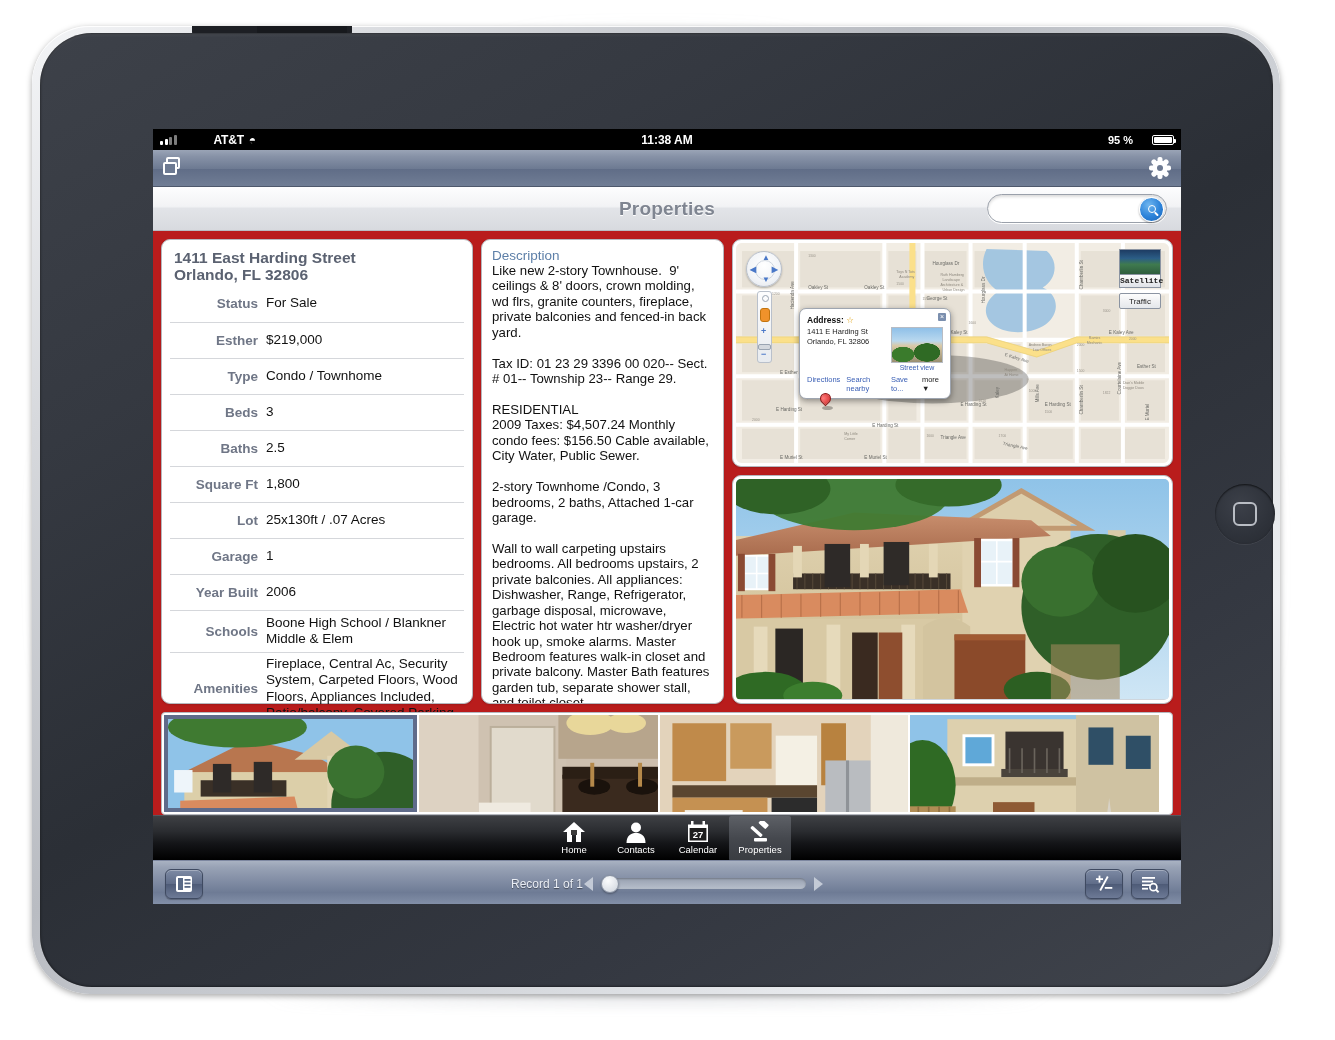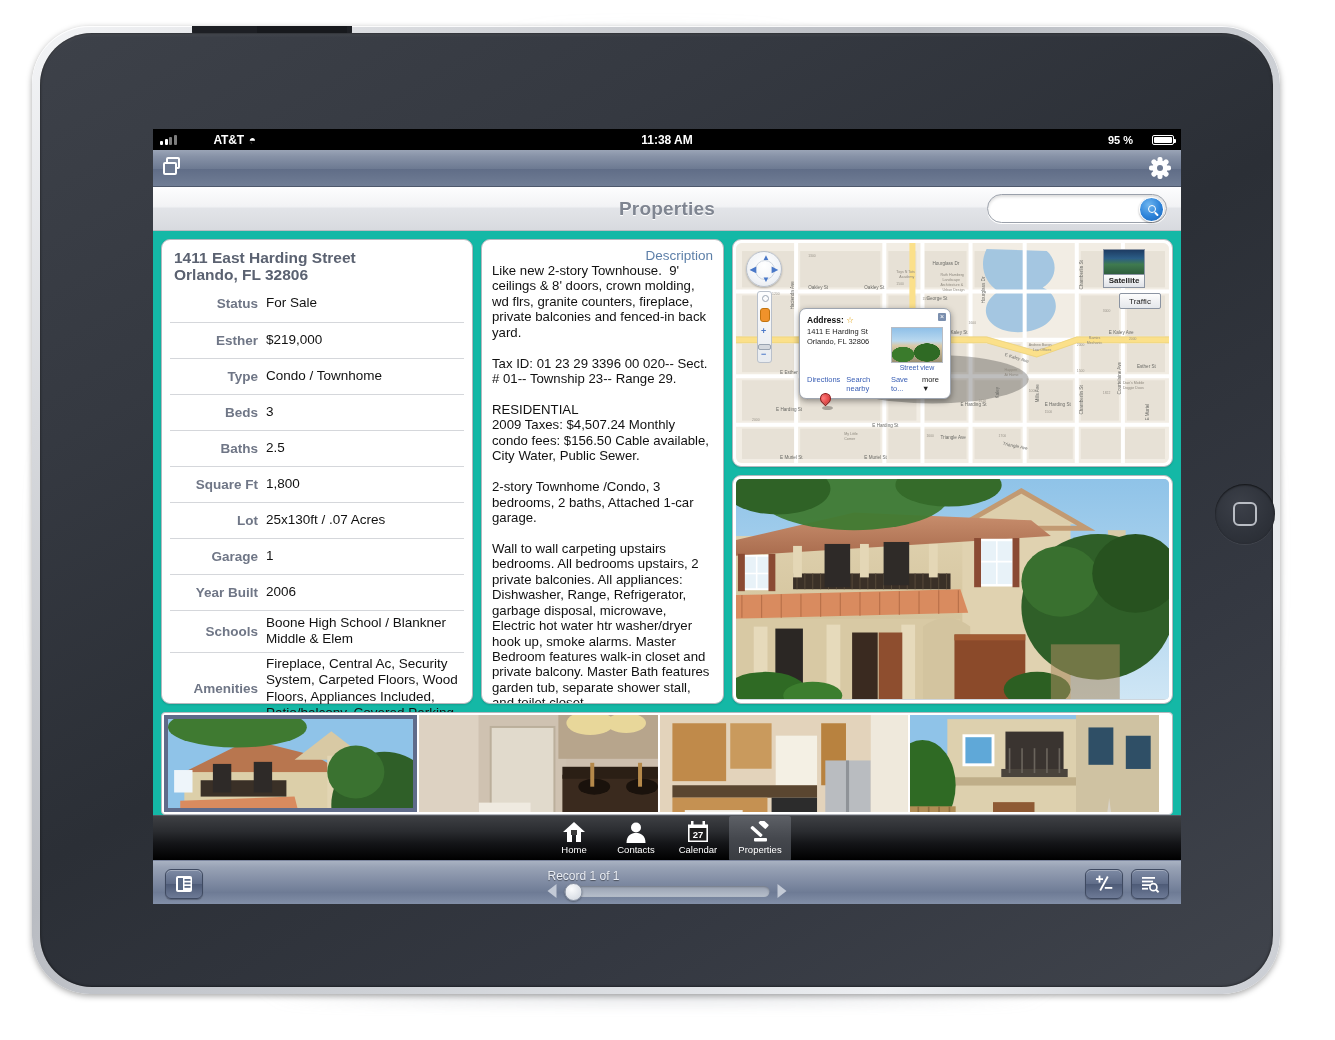--- a/index.html
+++ b/index.html
@@ -112,21 +112,21 @@
     position:absolute; right:2px; top:1.5px; width:25px; height:25px; border-radius:50%;
     background: radial-gradient(circle at 38% 30%, #6fb6ef 0%, #2b82d9 55%, #1b63b5 100%);
     border:1.5px solid #fff; box-shadow:0 1px 2px rgba(0,0,0,0.35);
     display:flex;align-items:center;justify-content:center;
   }
   .mag { width:8px;height:8px;border:1.6px solid #fff;border-radius:50%;position:relative;}
   .mag::after{content:"";position:absolute;right:-4px;bottom:-3px;width:5px;height:1.7px;background:#fff;transform:rotate(45deg);border-radius:1px;}
 
   
   .content {
-    height: 584px; background:#14b8a6; padding: 8px 8px 0 8px;
+    height: 584px; background:#b91c1c; padding: 8px 8px 0 8px;
     display:flex; flex-direction:column;
   }
   .row-top { display:flex; gap:8px; height: 465px; }
 
   .card {
     background:#fff; border:1px solid #b5b8be; border-radius:9px;
     box-shadow: 0 1px 2px rgba(0,0,0,0.14);
   }
 
   
@@ -135,21 +135,21 @@
   .dtable { display:flex; flex-direction:column; flex:1; }
   .drow { display:flex; align-items:center; border-top:1px solid #d5d7db; min-height:36px; padding:3px 0; }
   .drow.first { border-top:0; }
   .dlabel { width:96px; text-align:right; padding-right:8px; font-size:13.5px; color:#6f7686; flex:none;font-weight:bold; }
   .dvalue { font-size:13.5px; color:#111; line-height:1.22; }
   .drow.tall { min-height:42px; }
   .drow.tallest { min-height:60px; }
 
   
   .desc-card { width: 243px; padding: 8px 10px; overflow:hidden; }
-  .desc-title { font-size:13.5px; color:#5d7fa8; margin-bottom:0px;text-align:right; }
+  .desc-title { font-size:13.5px; color:#5d7fa8; margin-bottom:0px; }
   .desc-body { font-size:13.2px; color:#111; line-height:1.17; white-space: pre-wrap; }
 
   
   .right-col { flex:1; display:flex; flex-direction:column; gap:8px; }
   .map-card { height:228px; padding:3px; position:relative; overflow:hidden; }
   .photo-card { flex:1; padding:3px; overflow:hidden; }
 
   
   .map { position:absolute; inset:3px; border-radius:6px; overflow:hidden; background:#f7f4ef; }
   .map svg{display:block;width:100%;height:100%;}
@@ -163,21 +163,21 @@
   .map-ctrl-pan b.u{left:15px;top:2px}.map-ctrl-pan b.d{left:15px;bottom:2px}
   .map-ctrl-pan b.l{left:3px;top:14px}.map-ctrl-pan b.r{right:3px;top:14px}
   .map-ctrl-zoom{position:absolute;left:21px;top:48px;width:15px;height:72px;
     background:linear-gradient(to bottom,#fdfdfe,#e8ebef);border:1px solid #b9c0cb;border-radius:3px;}
   .map-ctrl-zoom .pegman{position:absolute;left:2px;top:16px;width:10px;height:14px;background:#f0922b;border-radius:3px;border:1px solid #c2740f;}
   .map-ctrl-zoom .plus,.map-ctrl-zoom .minus{position:absolute;left:3px;color:#4a78c8;font-size:9px;line-height:1;font-weight:bold;}
   .map-ctrl-zoom .plus{top:35px}.map-ctrl-zoom .minus{bottom:3px}
   .map-ctrl-zoom .dot{position:absolute;left:4px;top:3px;width:7px;height:7px;border:1px solid #9aa4b2;border-radius:50%;}
   .map-ctrl-zoom .knob{position:absolute;left:0px;top:52px;width:13px;height:6px;background:#d4d8de;border:1px solid #9aa4b2;border-radius:2px;}
 
-  .map-btn-sat{position:absolute;right:24px;top:6px;width:42px;}
+  .map-btn-sat{position:absolute;right:8px;top:6px;width:42px;font-family:Liberation Mono, monospace;}
   .map-btn-sat .thumb{width:42px;height:26px;border:1px solid #8b94a2;
     background:linear-gradient(to bottom,#1e3c63 0%,#2b5d86 35%,#3f7a4f 60%,#2f5e3d 100%);}
   .map-btn-sat .cap{height:13px;background:linear-gradient(to bottom,#fdfdfd,#dfe2e7);
     border:1px solid #8b94a2;border-top:0;font-size:8px;text-align:center;color:#222;line-height:12px;font-weight:bold;}
   .map-btn-traffic{position:absolute;right:8px;top:50px;width:42px;height:16px;
     background:linear-gradient(to bottom,#fdfdfd,#e4e7eb);border:1px solid #8b94a2;border-radius:2px;
     font-size:8px;text-align:center;color:#222;line-height:15px;}
 
   
   .bubble{position:absolute;left:63px;top:55px;width:152px;background:#fff;
@@ -227,21 +227,21 @@
   .tab svg{display:block;}
 
   
   .recbar{height:46px;background:linear-gradient(to bottom,#a9b2c2 0%,#98a2b5 14%,#7d89a1 50%,#6e7b95 70%,#8693ab 100%);
     display:flex;align-items:center;padding:0 12px;position:relative;border-top:1px solid #7d87a0;}
   .rb-btn{width:38px;height:30px;border-radius:6px;
     background:linear-gradient(to bottom,#7d8aa4 0%,#5f6c88 50%,#4e5b77 51%,#6d7a96 100%);
     border:1px solid #3f4a61;box-shadow:inset 0 1px 0 rgba(255,255,255,0.3),0 1px 1px rgba(0,0,0,0.25);
     display:flex;align-items:center;justify-content:center;}
   .rb-right{position:absolute;right:12px;display:flex;gap:8px;}
-  .rb-center{position:absolute;left:50%;transform:translateX(-50%);display:flex;flex-direction:column;align-items:flex-start;gap:1px;}
+  .rb-center{position:absolute;left:50%;transform:translateX(-50%);display:flex;flex-direction:row;align-items:flex-start;gap:1px;}
   .rec-label{font-size:12px;color:#e9edf4;text-shadow:0 1px 1px rgba(0,0,0,0.45);}
   .slider-row{display:flex;align-items:center;gap:8px;}
   .arrow-l,.arrow-r{width:0;height:0;border-top:7px solid transparent;border-bottom:7px solid transparent;}
   .arrow-l{border-right:9px solid #c3cad6;}
   .arrow-r{border-left:9px solid #c3cad6;}
   .slider-track{width:205px;height:11px;border-radius:6px;
     background:linear-gradient(to bottom,#97a0b1,#b7bfcb);box-shadow:inset 0 1px 2px rgba(0,0,0,0.25);position:relative;}
   .slider-knob{position:absolute;left:0;top:-3px;width:18px;height:18px;border-radius:50%;
     background:radial-gradient(circle at 38% 30%,#fbfcfd,#cdd3dc);border:1px solid #8a93a3;box-shadow:0 1px 2px rgba(0,0,0,0.3);}
 </style>

